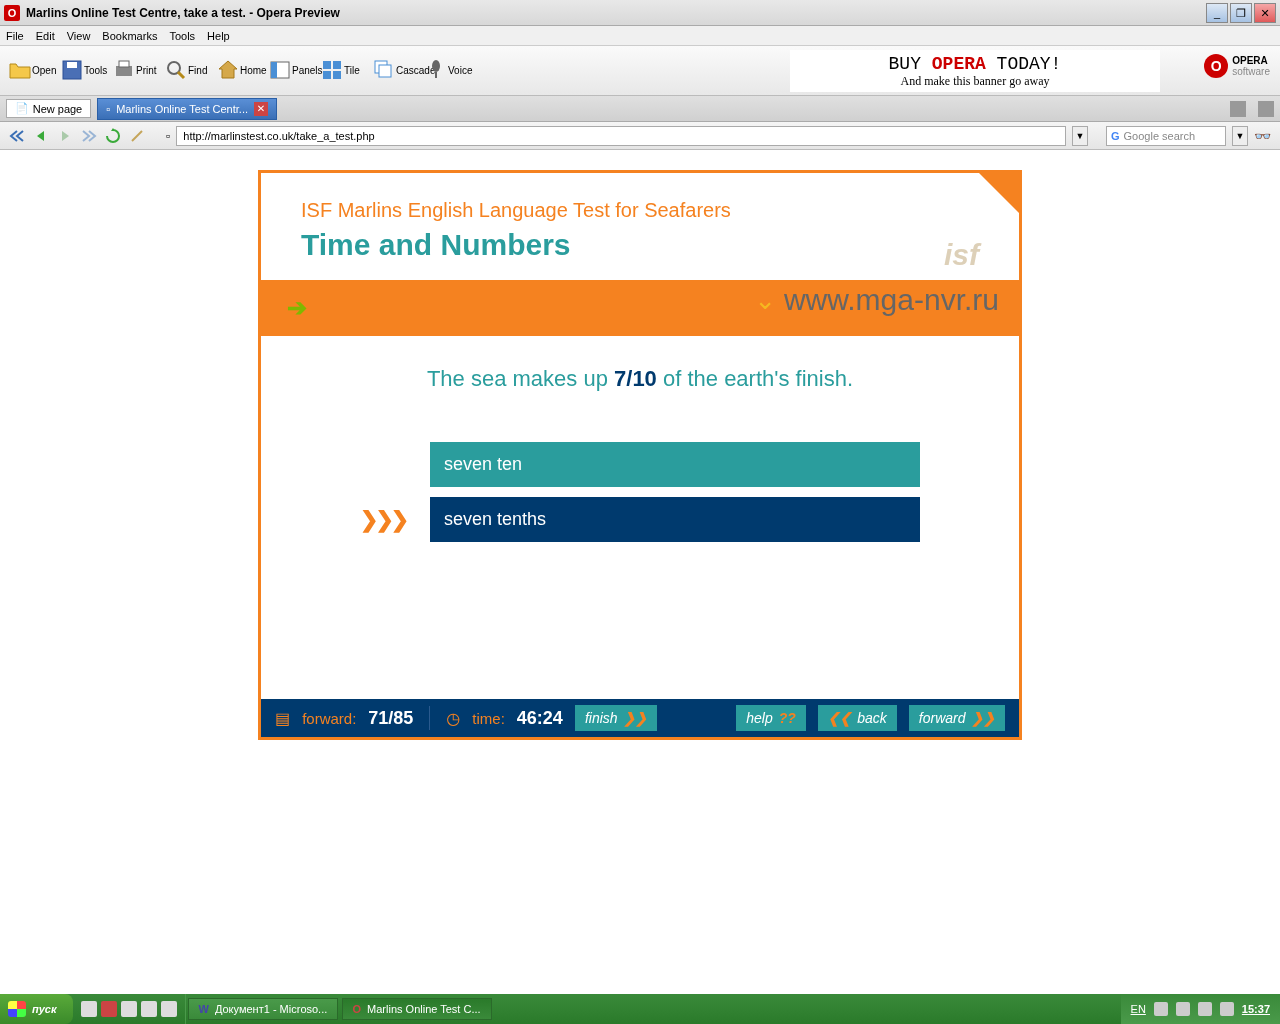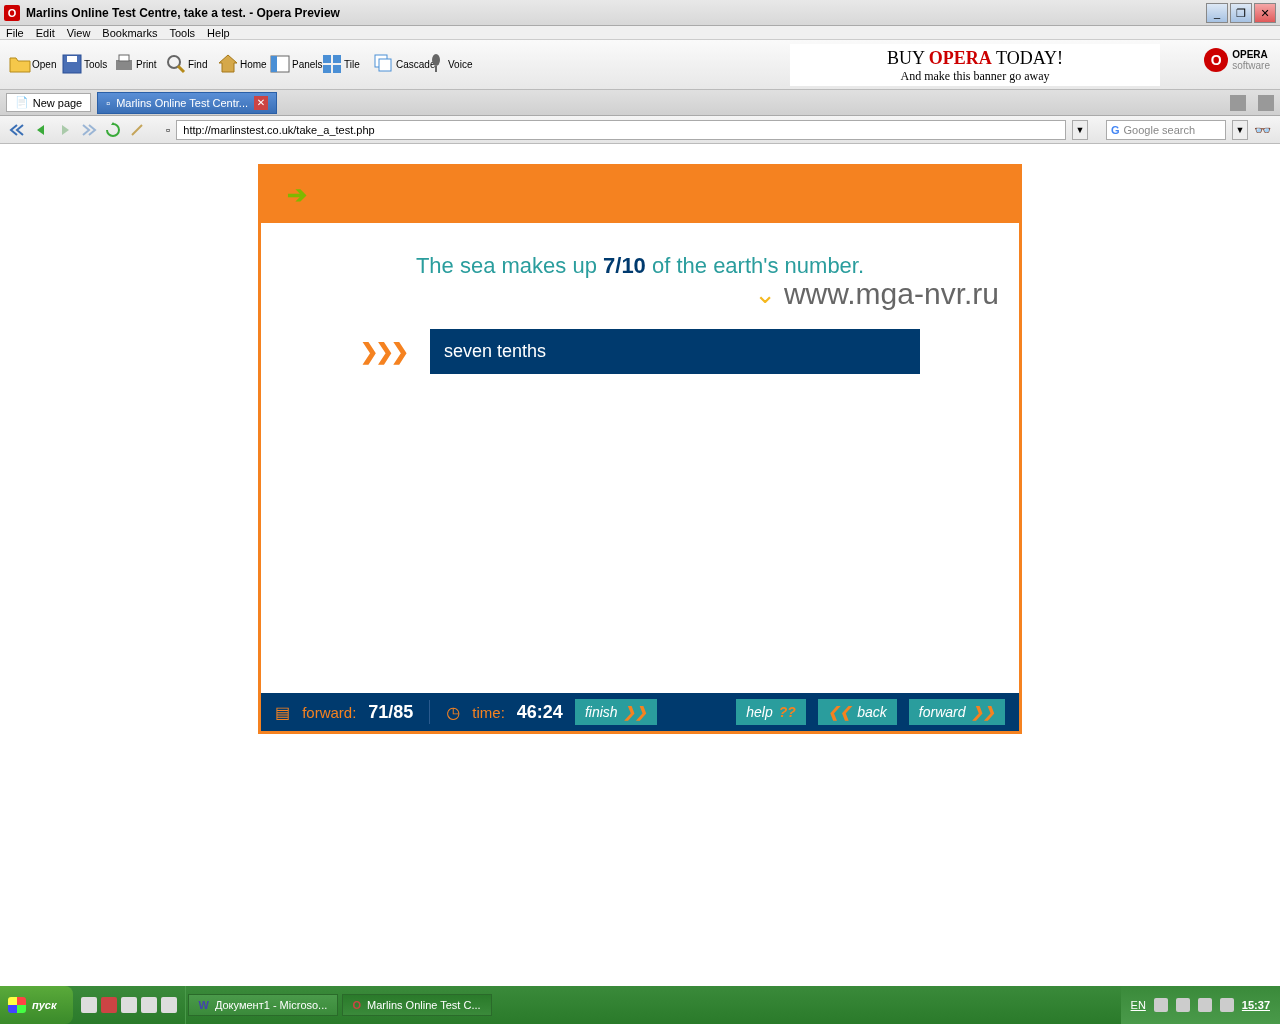--- a/index.html
+++ b/index.html
@@ -6,29 +6,29 @@
 body { font-family: Tahoma, Arial, sans-serif; background: #fff; width: 1280px; height: 1024px; overflow: hidden; position: relative; }
 
 
 .titlebar { height: 26px; background: linear-gradient(to bottom, #e8e8e8, #d8d8d8); display: flex; align-items: center; padding: 0 4px; border-bottom: 1px solid #aaa; }
 .titlebar .icon-o { width: 16px; height: 16px; background: #c00; border-radius: 2px; color: #fff; font-weight: bold; font-size: 11px; text-align: center; line-height: 16px; margin-right: 6px; }
 .titlebar .title { font-size: 12px; font-weight: bold; flex: 1; }
 .titlebar .winbtn { width: 22px; height: 20px; margin-left: 2px; border: 1px solid #888; background: linear-gradient(#dde8f5,#a6c2e3); font-size: 11px; text-align: center; line-height: 18px; cursor: pointer; }
 .titlebar .close { background: linear-gradient(#f5a6a6,#e05a5a); }
 
 
-.menubar { height: 14px; background: #f0f0f0; display: flex; align-items: center; padding: 0 6px; font-size: 11px; gap: 12px; border-bottom: 1px solid #ccc; text-align: center; }
+.menubar { height: 20px; background: #f0f0f0; display: flex; align-items: center; padding: 0 6px; font-size: 11px; gap: 12px; border-bottom: 1px solid #ccc; text-align: center; }
 .menubar div { cursor: pointer; }
 
 
 .toolbar { height: 50px; background: linear-gradient(#fafafa,#e8e8e8); display: flex; align-items: center; padding: 0 8px; border-bottom: 1px solid #bbb; position: relative; }
 .tbtn { display: flex; flex-direction: row; align-items: center; font-size: 10px; margin-right: 14px; cursor: pointer; width: 38px; }
 .tbtn .ico { width: 24px; height: 24px; display: flex; align-items: center; justify-content: center; margin-bottom: 2px; }
 .banner { position: absolute; right: 120px; top: 4px; height: 42px; width: 370px; background: #fff; text-align: center; padding-top: 4px; }
-.banner .l1 { font-size: 18px; font-family: Liberation Serif, serif; }
+.banner .l1 { font-size: 18px; font-family: Liberation Mono, monospace; }
 .banner .l1 .red { color: #c00; font-weight: bold; }
 .banner .l2 { font-size: 12px; font-family: Georgia, serif; }
 .opera-logo { position: absolute; right: 10px; top: 8px; font-size: 10px; display: flex; align-items: center; gap: 4px; }
 .opera-logo .o { width: 24px; height: 24px; border-radius: 50%; background: #c00; color: #fff; font-weight: bold; display: flex; align-items: center; justify-content: center; font-size: 14px; }
 
 
 .tabbar { height: 26px; background: linear-gradient(#e0e0e0,#d0d0d0); display: flex; align-items: center; padding: 0 6px; gap: 6px; border-bottom: 1px solid #aaa; }
 .tab-new { background: #fff; border: 1px solid #aaa; padding: 2px 8px; font-size: 11px; display: flex; align-items: center; gap: 4px; cursor: pointer; }
 .tab-active { background: linear-gradient(#5a8fd6,#3a6fb6); color: #fff; padding: 3px 8px; font-size: 11px; display: flex; align-items: center; gap: 6px; cursor: pointer; border: 1px solid #2a5fa6; }
 .tab-close { width: 14px; height: 14px; background: #c44; color: #fff; text-align: center; line-height: 13px; font-size: 10px; cursor: pointer; }
@@ -72,21 +72,21 @@
 .footer-bar { background: #003a6e; height: 38px; display: flex; align-items: center; padding: 0 14px; color: #fff; font-size: 15px; gap: 12px; }
 .footer-bar .lbl { color: #f58220; }
 .footer-bar .val { color: #fff; font-weight: bold; font-size: 18px; }
 .footer-bar .sep { width: 1px; height: 24px; background: #2a5a8e; margin: 0 4px; }
 .footer-btn { background: #2a9d9d; color: #fff; padding: 5px 10px; font-size: 14px; cursor: pointer; display: flex; align-items: center; gap: 6px; font-style: italic; }
 .footer-btn .arr { color: #f58220; font-weight: bold; }
 .footer-bar .push { margin-left: auto; }
 .fico { color: #f58220; font-size: 16px; }
 
 
-.taskbar { position: absolute; bottom: 0; left: 0; right: 0; height: 38px; background: linear-gradient(#3a8a3a,#2a7a2a); display: flex; align-items: center; font-size: 11px; color: #fff; }
+.taskbar { position: absolute; bottom: 0; left: 0; right: 0; height: 30px; background: linear-gradient(#3a8a3a,#2a7a2a); display: flex; align-items: center; font-size: 11px; color: #fff; }
 .start { background: linear-gradient(#5aaa3a,#3a8a2a); height: 100%; padding: 0 16px 0 8px; display: flex; align-items: center; font-weight: bold; font-style: italic; gap: 6px; cursor: pointer; border-radius: 0 8px 8px 0; }
 .start .flag { width: 18px; height: 16px; background: conic-gradient(#f44 0 25%, #4f4 25% 50%, #44f 50% 75%, #ff4 75% 100%); border-radius: 3px; }
 .ql { display: flex; gap: 4px; padding: 0 8px; border-right: 1px solid #4a9a4a; height: 100%; align-items: center; }
 .ql .qico { width: 16px; height: 16px; background: #ddd; border-radius: 2px; cursor: pointer; }
 .task-item { background: linear-gradient(#4a9a4a,#3a8a3a); border: 1px solid #2a6a2a; margin: 2px 2px; padding: 3px 10px; height: 22px; display: flex; align-items: center; gap: 6px; cursor: pointer; max-width: 150px; overflow: hidden; white-space: nowrap; }
 .task-item.active { background: linear-gradient(#2a7a2a,#3a8a3a); }
 .tray { margin-left: auto; background: linear-gradient(#3a8a3a,#4a9a4a); height: 100%; display: flex; align-items: center; padding: 0 10px; gap: 8px; text-decoration: underline; }
 .tray .tico { width: 14px; height: 14px; background: #ccc; border-radius: 2px; }
 .clock { font-weight: bold; }
 
@@ -259,32 +259,42 @@
   <div class="search-box">
     <span style="color:#4285f4;font-weight:bold">G</span>
     <span>Google search</span>
   </div>
   <div class="dd">▼</div>
   <div class="navico" style="font-size:14px">👓</div>
 </div>
 
 <div class="content">
   <div class="test-frame">
+    <div class="test-header">
+      <div class="corner"></div>
+      <div class="t1">ISF Marlins English Language Test for Seafarers</div>
+      <div class="t2">Time and Numbers</div>
+      <div class="isf-logo">isf</div>
+    </div>
     <div class="watermark">
       <span class="chev">⌄</span>
       <span>www.mga-nvr.ru</span>
     </div>
     <div class="instruction-bar">
       <span class="arrow">➔</span>
     </div>
     <div class="question-area">
       <div class="question-text">
-        <span>The sea makes up </span><span class="bold">7/10</span><span> of the earth's number.</span>
+        <span>The sea makes up </span><span class="bold">7/10</span><span> of the earth's finish.</span>
       </div>
       <div class="options">
+        <div class="option-row">
+          <div class="option-pointer"></div>
+          <div class="option opt-normal">seven ten</div>
+        </div>
         <div class="option-row">
           <div class="option-pointer">❯❯❯</div>
           <div class="option opt-selected">seven tenths</div>
         </div>
       </div>
     </div>
     <div class="footer-bar">
       <span class="fico">▤</span>
       <span class="lbl">forward:</span>
       <span class="val">71/85</span>

